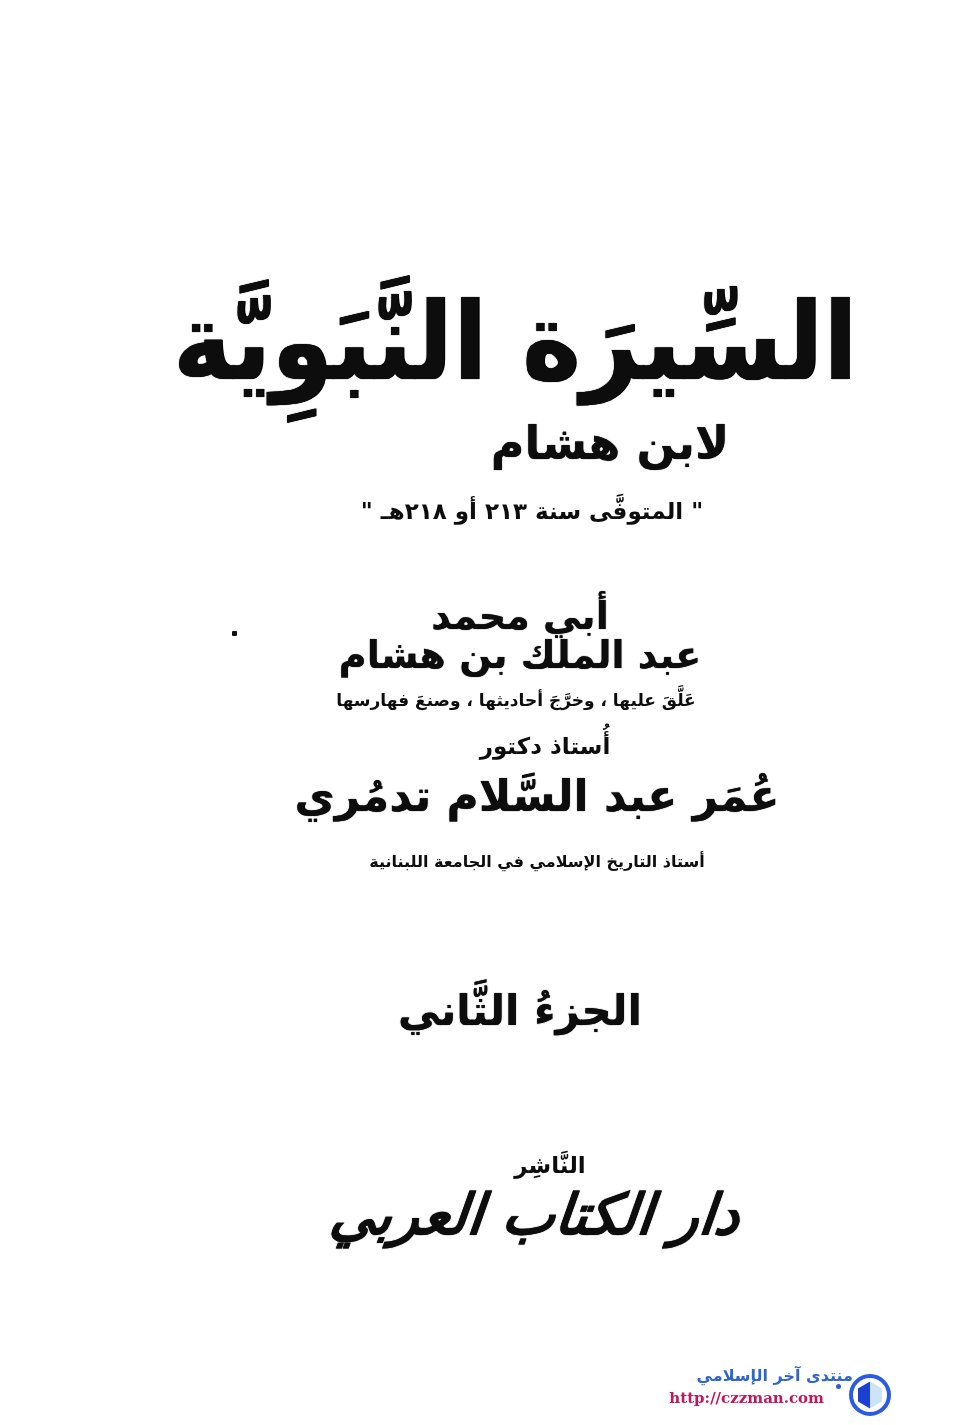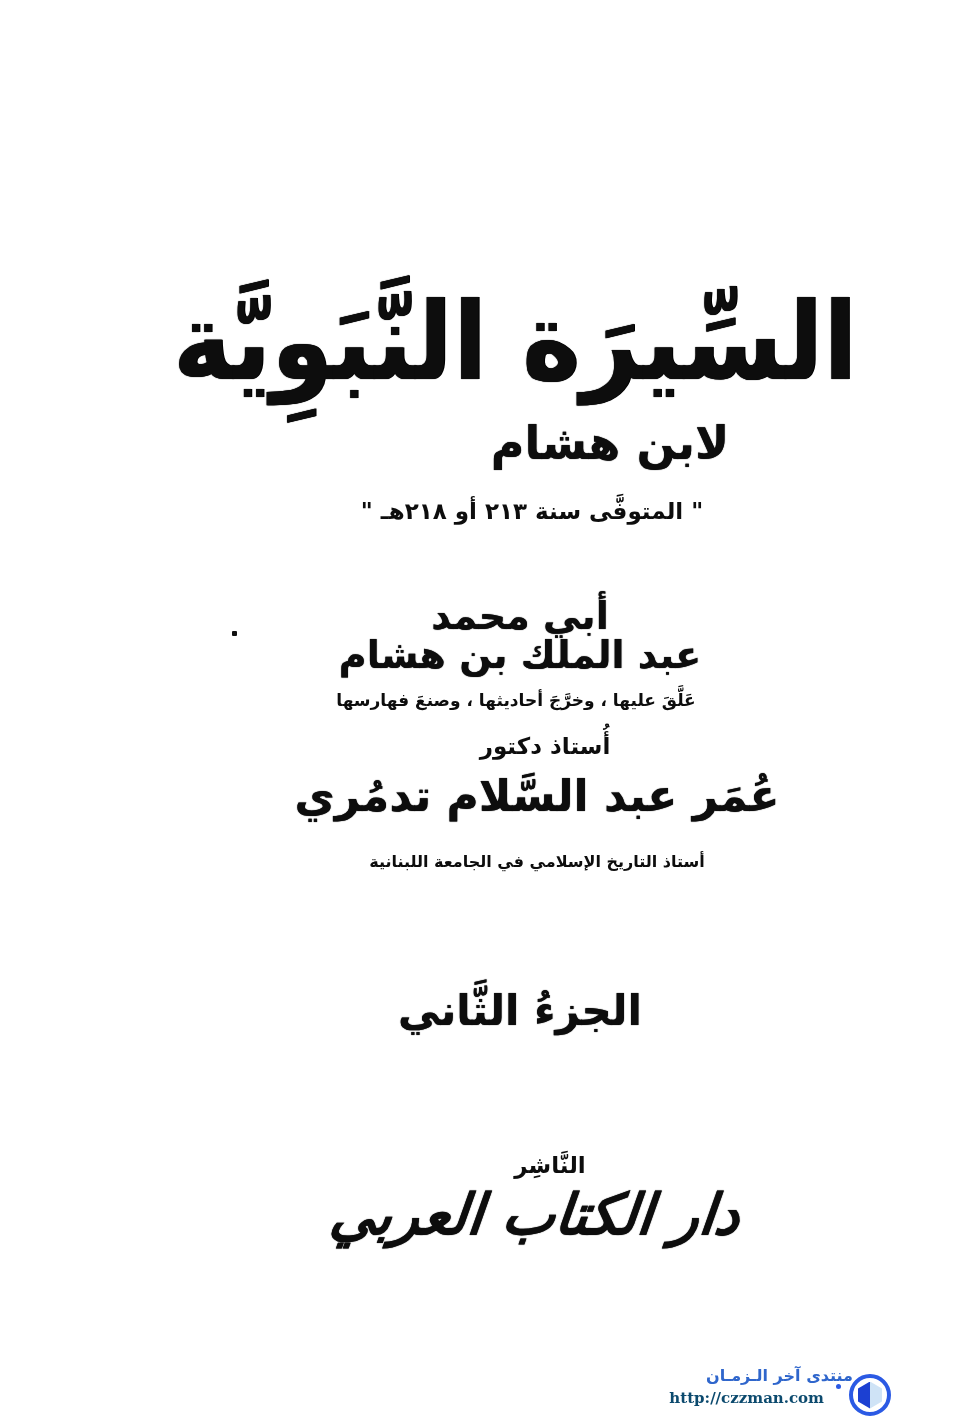--- a/index.html
+++ b/index.html
@@ -125,20 +125,20 @@
   <div class="abs editor-affiliation">أستاذ التاريخ الإسلامي في الجامعة اللبنانية</div>
 
   <div class="abs volume">الجزءُ الثَّاني</div>
 
   <div class="abs publisher-label">النَّاشِر</div>
 
   <div class="abs publisher-name">دار الكتاب العربي</div>
 
   <div class="speck speck-1"></div>
 
-  <div class="wm-name" style="color: rgb(47, 102, 204);">منتدى آخر الـزمـان</div>
-  <div class="wm-url" style="color: #0c4a6e;">http://czzman.com</div>
+  <div class="wm-name" style="color: rgb(47, 102, 204);">منتدى آخر الإسلامي</div>
+  <div class="wm-url" style="color: #be185d;">http://czzman.com</div>
   <div class="wm-dot" style="background: rgb(43, 90, 228);"></div>
   <div class="wm-logo" style="border: 4px solid rgb(43, 90, 228);">
     <div class="wm-hex" style="background: linear-gradient(90deg, rgb(28, 64, 210) 0px, rgb(28, 64, 210) 52%, rgb(207, 227, 246) 52%, rgb(207, 227, 246) 100%);"></div>
   </div>
 
 </div>
 
 </body></html>

